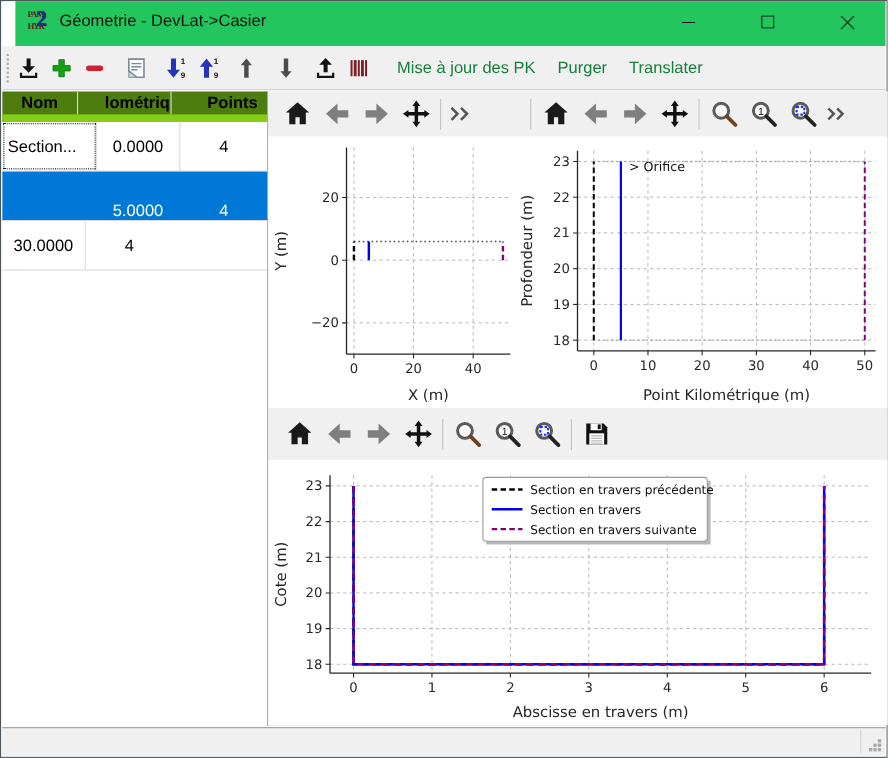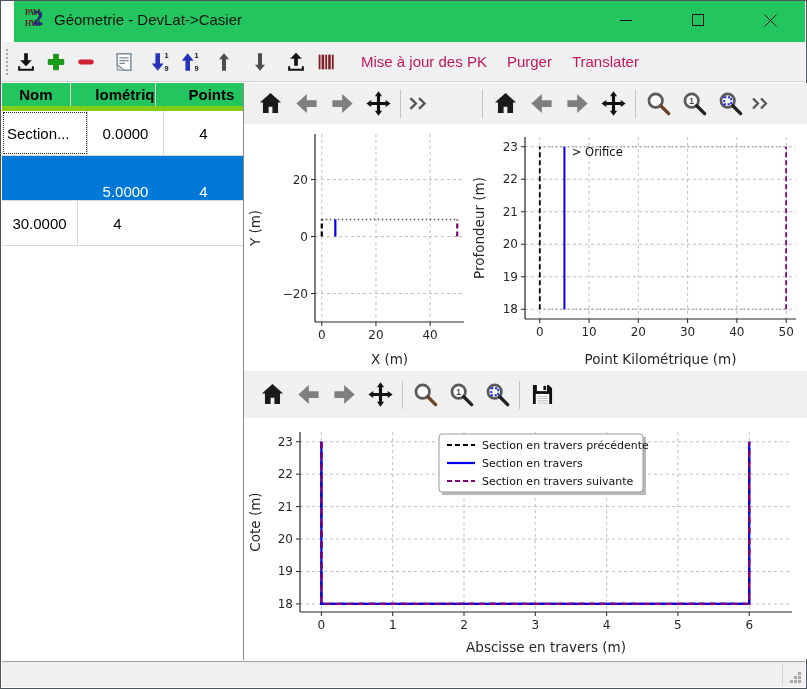--- a/index.html
+++ b/index.html
@@ -17,26 +17,26 @@
   .wtitle { position:absolute; left:40px; top:0; height:41px; line-height:38px; font-size:15px; color:#111; }
   .winbtn { position:absolute; top:0; width:42px; height:38px; display:flex; align-items:center; justify-content:center; background:transparent; border:0; }
   .winbtn svg { display:block; }
 
   
   .toolbar { position:absolute; left:1px; top:41px; right:1px; height:40px; background:#f0f0f0;
              border-bottom:1px solid #d2d2d2; display:flex; align-items:center; }
   .tb-handle { width:5px; height:26px; margin-left:4px; border-left:2px dotted #a9a9a9; }
   .tb-btn { width:30px; height:32px; border:0; background:transparent; display:flex; align-items:center; justify-content:center; flex:none; }
   .tb-btn svg { width:22px; height:22px; display:block; }
-  .tb-action { border:0; background:transparent; font-size:15px; color:#be185d; padding:0 10px; height:32px; flex:none; font-family:"Liberation Sans",sans-serif;}
+  .tb-action { border:0; background:transparent; font-size:15px; color:#15803d; padding:0 10px; height:32px; flex:none; font-family:"Liberation Sans",sans-serif;}
 
   
   .table-panel { position:absolute; left:1px; top:82px; width:242px; bottom:28px; background:#ffffff;
                  border-right:1px solid #8c8c8c; overflow:hidden; }
-  .thead { display:flex; height:28px; border-bottom:5px solid #84cc16; background:#22c55e;gap:24px; }
+  .thead { display:flex; height:28px; border-bottom:7px solid #84cc16; background:#4d7c0f;gap:24px; }
   .th { font-weight:bold; font-size:15px; display:flex; align-items:center; justify-content:center;
         border-right:1px solid #d9d9d9; overflow:hidden; white-space:nowrap; }
   .trow { display:flex; height:45px; border-bottom:1px solid #d9d9d9; background:#fff; }
   .td { font-size:15px; display:flex; align-items:center; border-right:1px solid #d9d9d9;
         overflow:hidden; white-space:nowrap; }
   .c0 { width:86px; justify-content:flex-start; padding-left:5px; }
   .c1 { width:76px; justify-content:center; }
   .c2 { width:79px; justify-content:center; border-right:0; }
   .th.c0 { justify-content:center; padding-left:0;}
   .trow.sel { background:#0078d7;align-items:flex-end; }

